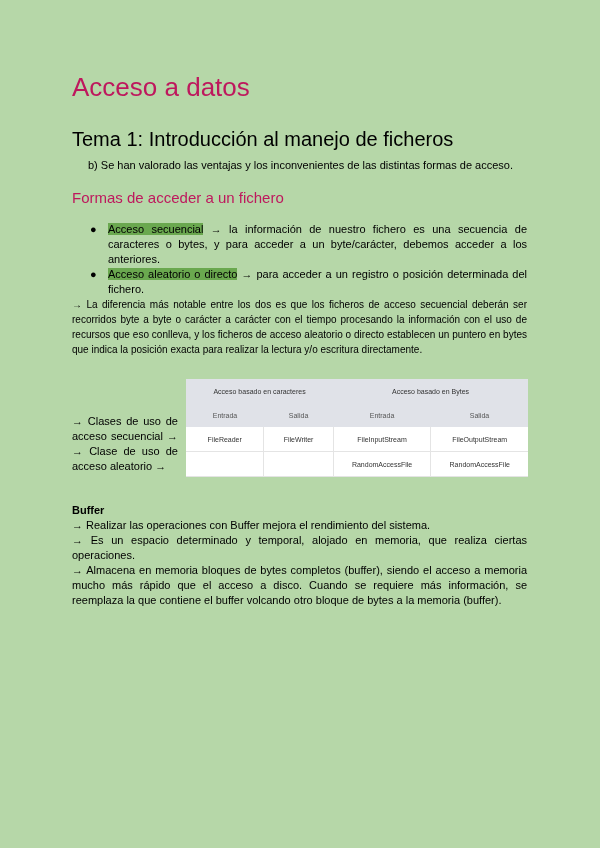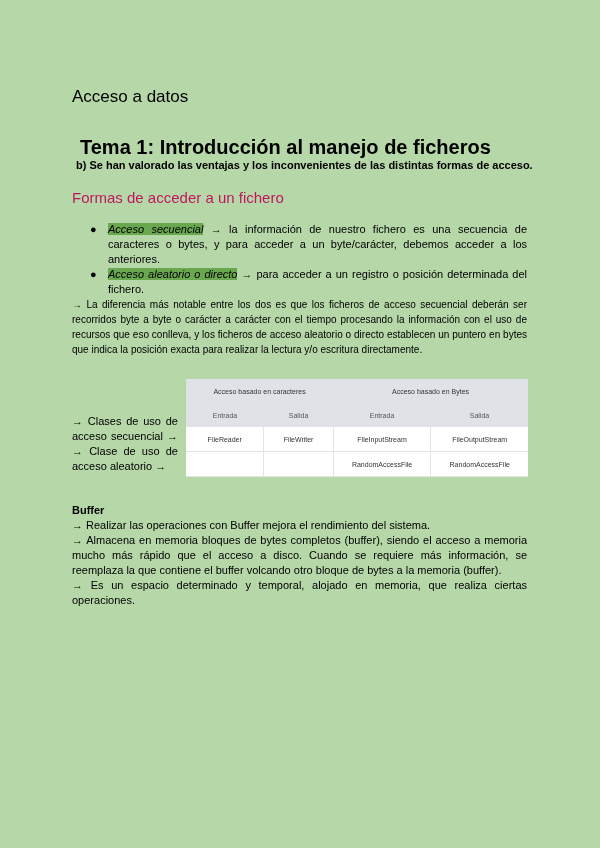--- a/index.html
+++ b/index.html
@@ -5,46 +5,46 @@
     html, body { margin: 0; padding: 0; }
     body {
       width: 600px; height: 848px; overflow: hidden;
       background: #b6d7a8;
       font-family: "Liberation Sans", sans-serif;
       color: #000;
       position: relative;
     }
     .page { position: absolute; left: 72px; top: 0; width: 455px; }
     .h1 {
-      position: absolute; top: 80px; left: 0;
-      font-size: 17px; font-weight: normal; margin: 0; line-height: 34px;
-      color: #000000;
+      position: absolute; top: 70px; left: 0;
+      font-size: 26px; font-weight: normal; margin: 0; line-height: 34px;
+      color: #be185d;
     }
     .h2 {
       position: absolute; top: 126px; left: 0;
-      font-size: 20px; font-weight: bold; margin: 8px; line-height: 26px;
+      font-size: 20px; font-weight: normal; margin: 0; line-height: 26px;
     }
     .sub {
-      position: absolute; top: 158px; left: 4px; width: 460px;
-      font-size: 11px; line-height: 14px; margin: 0; font-weight: bold;
+      position: absolute; top: 158px; left: 16px; width: 460px;
+      font-size: 11px; line-height: 14px; margin: 0;
     }
     .h3 {
       position: absolute; top: 188px; left: 0;
       font-size: 15px; color: #be185d; margin: 0; font-weight: normal; line-height: 20px;
     }
     .bullets {
       position: absolute; top: 222px; left: 0; width: 455px;
       margin: 0; padding: 0; list-style: none;
       font-size: 11px; line-height: 15px;
     }
     .bullets li { position: relative; padding-left: 36px; text-align: justify; }
     .bullets li .dot {
       position: absolute; left: 18px; top: 0;
     }
-    .hl { background: #6aa84f; font-style: italic; }
+    .hl { background: #6aa84f; }
     .para {
       position: absolute; top: 297px; left: 0; width: 455px;
       font-size: 10px; line-height: 15px; text-align: justify; margin: 0;
     }
     .side {
       position: absolute; top: 414px; left: 0; width: 106px;
       font-size: 11px; line-height: 15px; text-align: justify; margin: 0;
     }
     table.cls {
       position: absolute; top: 379px; left: 114px; width: 342px;
@@ -110,16 +110,16 @@
       <td></td>
       <td>RandomAccessFile</td>
       <td>RandomAccessFile</td>
     </tr>
   </tbody>
     </table>
 
   <div class="buf">
     <p class="title">Buffer</p>
     <p>→ Realizar las operaciones con Buffer mejora el rendimiento del sistema.</p>
+    <p>→ Es un espacio determinado y temporal, alojado en memoria, que realiza ciertas operaciones.</p>
     <p>→ Almacena en memoria bloques de bytes completos (buffer), siendo el acceso a memoria mucho más rápido que el acceso a disco. Cuando se requiere más información, se reemplaza la que contiene el buffer volcando otro bloque de bytes a la memoria (buffer).</p>
-    <p>→ Es un espacio determinado y temporal, alojado en memoria, que realiza ciertas operaciones.</p>
   </div>
 </div>
 
 </body></html>

